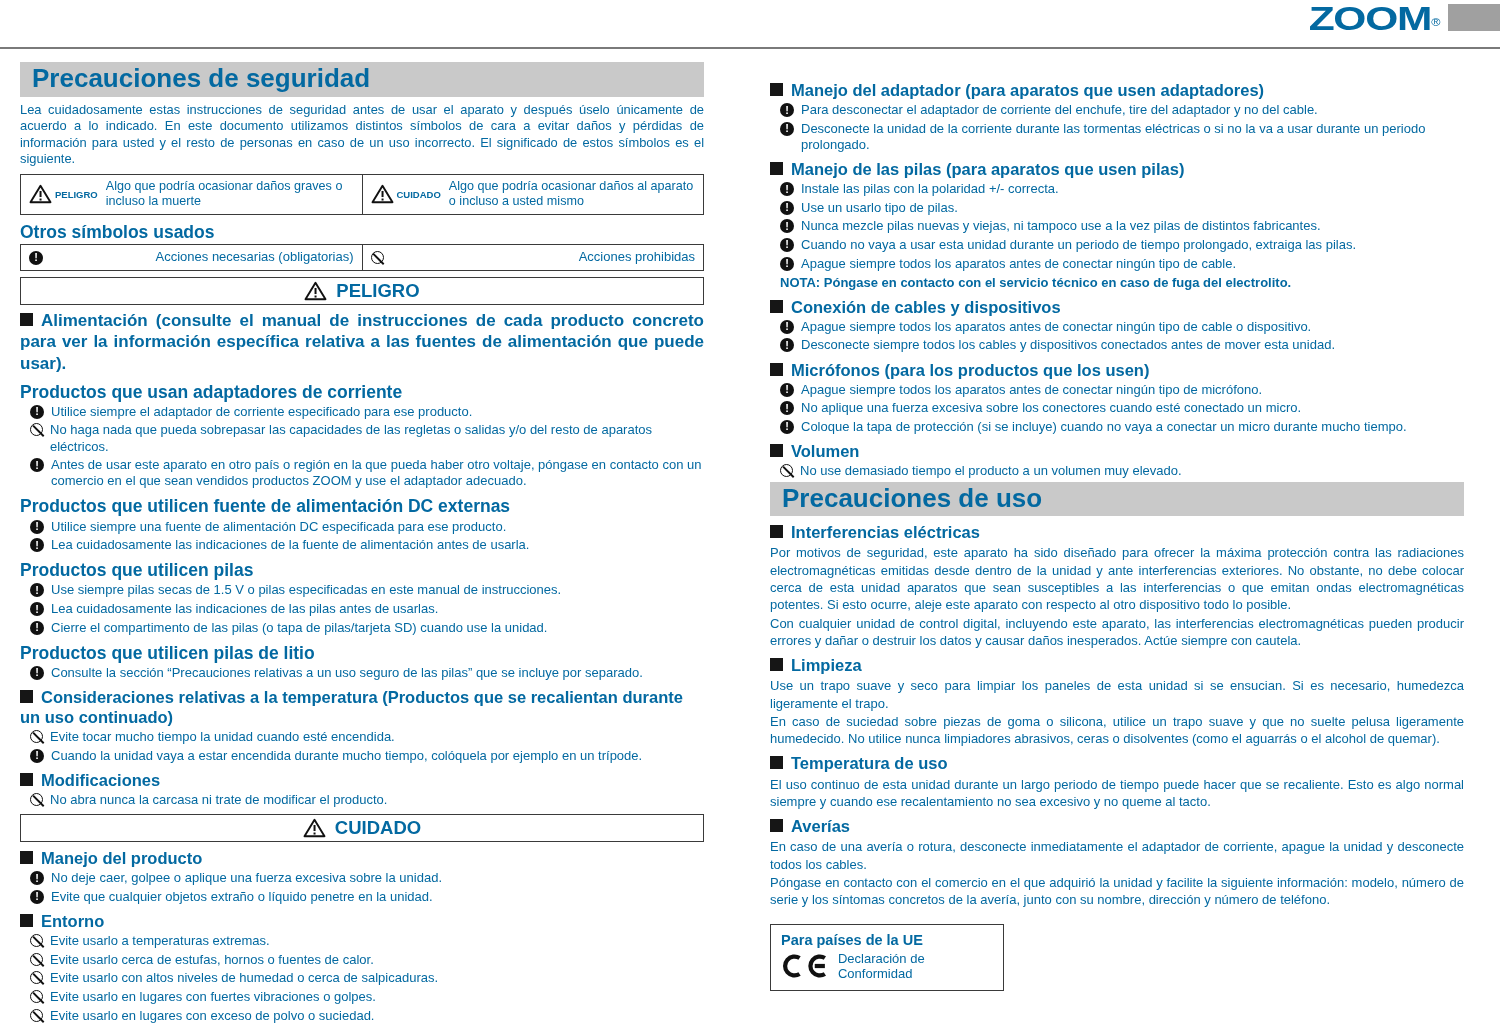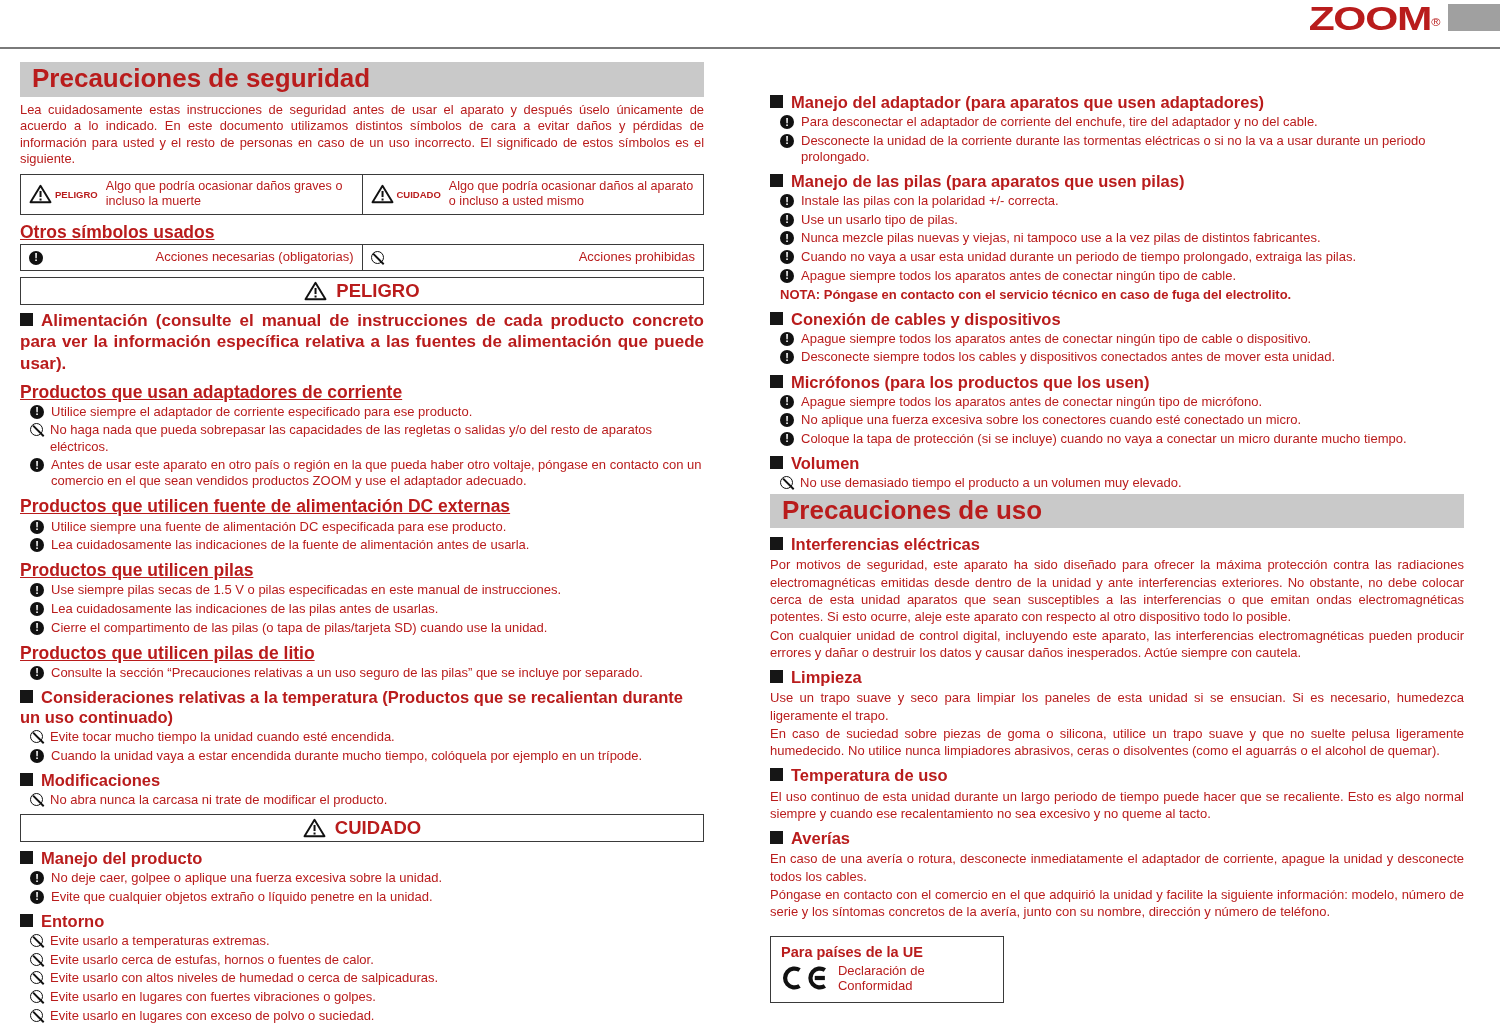--- a/index.html
+++ b/index.html
@@ -1,50 +1,50 @@
 <!DOCTYPE html>
 <html><head>
 <meta charset="utf-8">
 <style>
   html,body{margin:0;padding:0;background:#ffffff;}
   .page{
     position:relative;width:1500px;height:1029px;overflow:hidden;
-    background:#ffffff;color:#b91c1c;
+    background:#ffffff;color:#0369a1;
     font-family:"Liberation Sans","DejaVu Sans",sans-serif;
   }
   
   .logo{position:absolute;top:1px;right:60px;font-size:34px;font-weight:800;
         letter-spacing:-1px;transform:scaleX(1.25);transform-origin:right top;line-height:1;}
   .logo .reg{font-size:10px;font-weight:400;vertical-align:4px;letter-spacing:0;}
   .logo-tab{position:absolute;top:4px;right:0;width:52px;height:27px;background:#a0a0a0;}
   .top-rule{position:absolute;top:47px;left:0;width:1500px;height:2px;background:#7a7a7a;}
   
   .col{position:absolute;top:62px;}
   .col-left{left:20px;width:684px;}
-  .col-right{left:770px;width:694px;top:86px;}
+  .col-right{left:770px;width:694px;top:74px;}
   
   .titlebar{background:#c9c9c9;font-size:26px;font-weight:bold;margin:0 0 5px 0;
             padding:2px 12px 4px 12px;line-height:1.1;}
   .titlebar.uso{margin-top:0;}
   
   .intro{font-size:12.9px;line-height:1.28;margin:0 0 6px 0;text-align:justify;}
   
   .symtable{display:flex;border:1.5px solid #3a3a3a;margin:0 0 5px 0;}
   .symtable .cell{flex:1 1 50%;display:flex;align-items:center;gap:8px;padding:4px 8px;}
   .symtable .cell + .cell{border-left:1.5px solid #3a3a3a;}
   .symbadge{display:flex;align-items:center;gap:3px;flex:0 0 auto;}
   .symlabel{font-size:9.5px;font-weight:bold;}
   .symtext{font-size:12.6px;line-height:1.25;}
   .acctable .cell{padding:4px 8px;justify-content:space-between;}
   .acctable .symtext{font-size:13px;}
   
   .banner{border:1.5px solid #3a3a3a;display:flex;align-items:center;justify-content:center;
           gap:9px;font-size:18.5px;font-weight:bold;padding:2px 0;margin:6px 0 5px 0;}
   
-  .plainhead{font-size:17.5px;font-weight:bold;margin:7px 0 2px 0;line-height:1.15;text-decoration:underline;}
+  .plainhead{font-size:17.5px;font-weight:bold;margin:7px 0 2px 0;line-height:1.15;}
   .sqhead{font-size:16.5px;font-weight:bold;margin:6px 0 2px 0;line-height:1.22;}
   .sqhead .sq, .big-head .sq{display:inline-block;width:13px;height:13px;background:#161616;
         margin-right:8px;}
   .big-head{font-size:17px;font-weight:bold;margin:4px 0 3px 0;line-height:1.28;text-align:justify;}
   
   .item{display:flex;gap:7px;margin:0 0 2.5px 10px;font-size:13px;line-height:1.24;}
   .item .itxt{flex:1 1 auto;}
   .ic{flex:0 0 auto;margin-top:1px;position:relative;}
   .ic-mand{width:14px;height:14px;border-radius:50%;background:#111;color:#fff;
            display:inline-flex;align-items:center;justify-content:center;}

